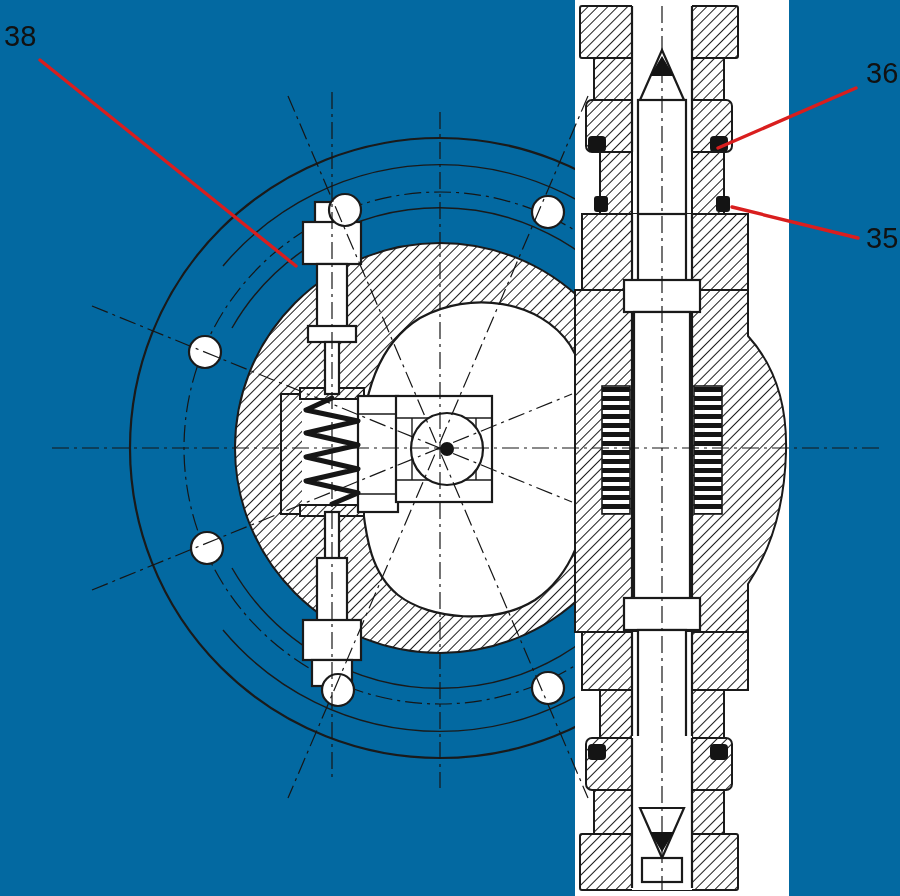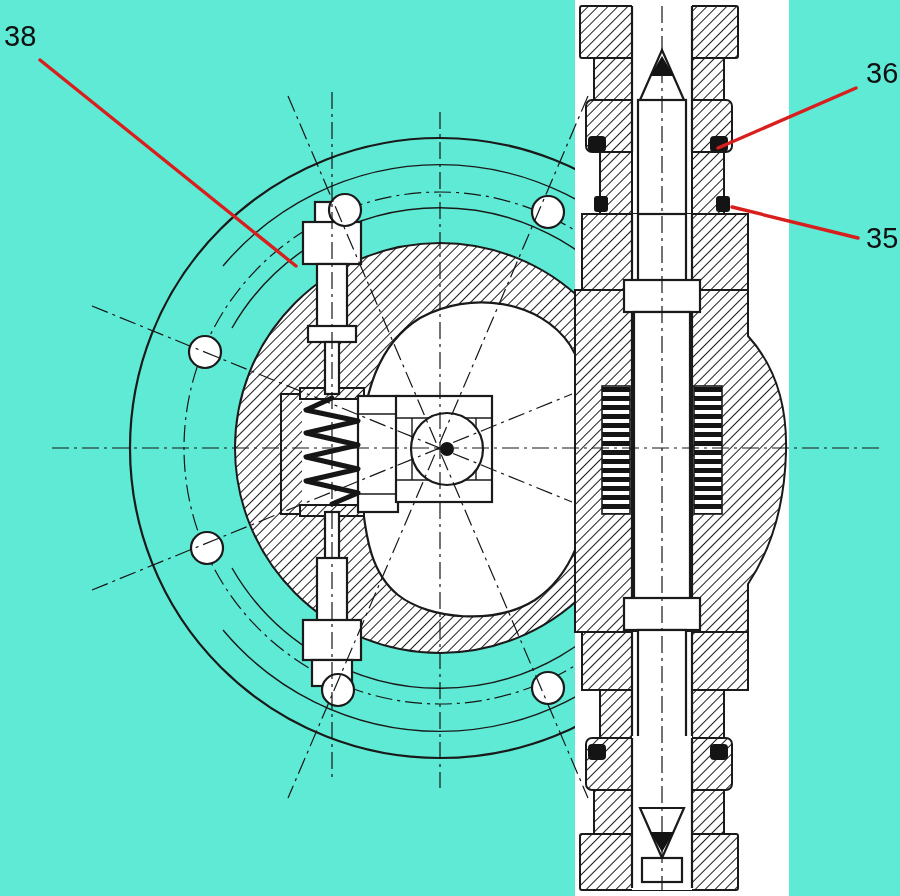--- a/index.html
+++ b/index.html
@@ -1,16 +1,16 @@
 <!DOCTYPE html>
 <html><head>
 <meta charset="utf-8">
 <style>
   html,body{margin:0;padding:0;background:#ffffff;}
-  .stage{position:relative;width:900px;height:896px;background:#5eead4;overflow:hidden;
+  .stage{position:relative;width:900px;height:896px;background:#0369a1;overflow:hidden;
          font-family:"Liberation Sans", sans-serif;}
   svg{display:block;}
   .o{fill:#ffffff;stroke:#1a1a1a;stroke-width:2.2;}
   .h{fill:url(#hatch);stroke:#1a1a1a;stroke-width:2;}
   .s{fill:none;stroke:#1a1a1a;stroke-width:2.2;}
   .t{stroke-width:1.4;}
   .b{fill:#141414;stroke:none;}
   .w{fill:#ffffff;stroke:none;}
   .cl{stroke:#161616;stroke-width:1.2;fill:none;stroke-dasharray:17 5 3 5;}
   .coilstack{fill:url(#coil);stroke:#1a1a1a;stroke-width:1.6;}

